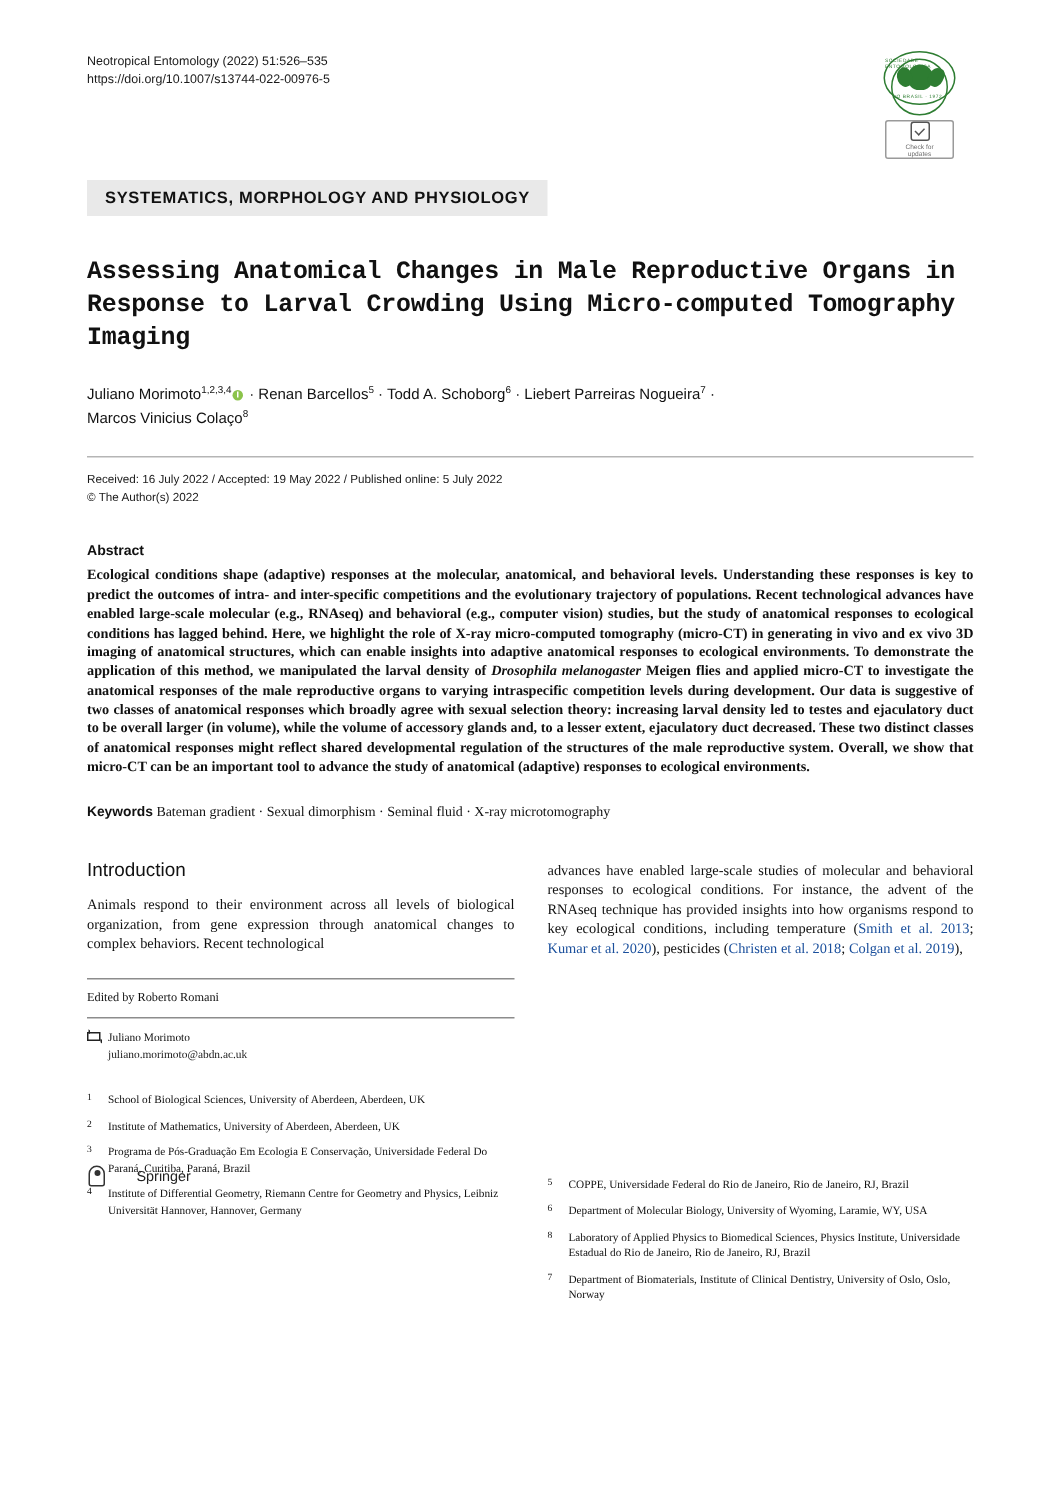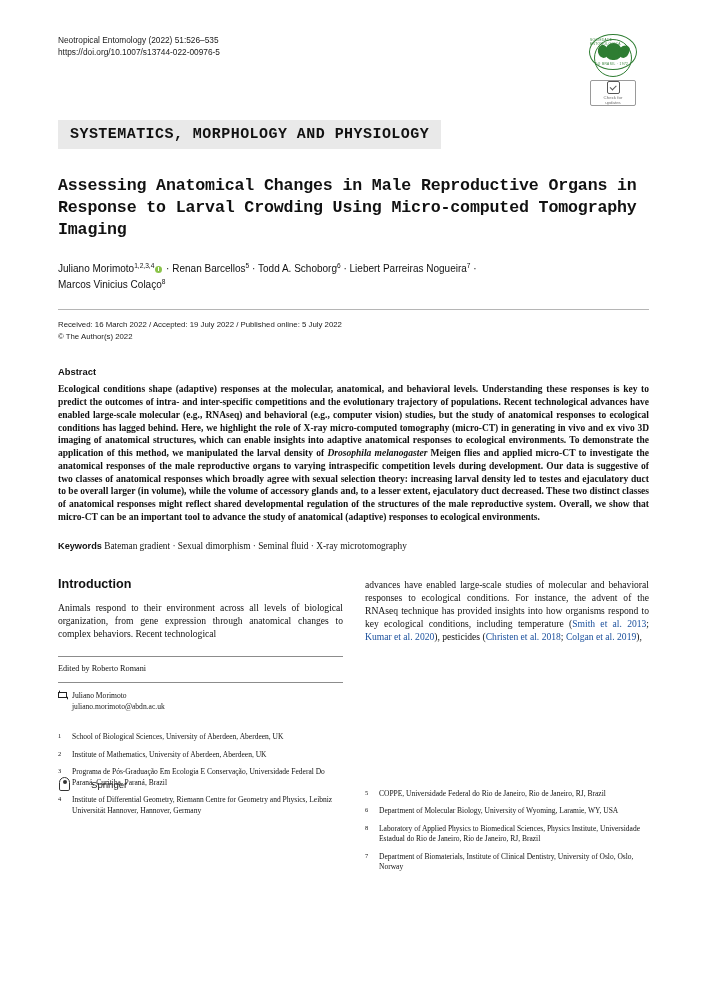--- a/index.html
+++ b/index.html
@@ -134,22 +134,22 @@
     line-height: 1.15;
     text-align: center;
   }
 
   
   .section-banner {
     margin-top: 14px;
     display: inline-block;
     background: #e9e9e9;
     padding: 6px 12px 6px 12px;
-    font-family: Liberation Mono, monospace;
-    font-size: 15px;
+    font-family: Liberation Sans, sans-serif;
+    font-size: 11px;
     font-weight: bold;
     letter-spacing: 0.45px;
     color: #111;
   }
 
   
   .title {
     margin-top: 26px;
     font-family: Liberation Mono, monospace;
     font-size: 16.6px;
@@ -230,21 +230,21 @@
 
   
   .columns {
     margin-top: 26px;
     display: flex;
     gap: 22px;
   }
   .col { width: 285px; }
   .intro-head {
     font-family: "Liberation Sans", sans-serif;
-    font-weight: bold;
+    font-weight: normal;
     font-size: 12.6px;
     color: #111;
     margin-bottom: 10px;
   }
   .body-text {
     font-size: 9.6px;
     line-height: 1.36;
     text-align: justify;
     color: #111;
   }
@@ -390,21 +390,21 @@
   <div class="authors">
     <span>Juliano Morimoto</span><sup>1,2,3,4</sup><span class="orcid"></span> <span>·</span>
     <span>Renan Barcellos</span><sup>5</sup> <span>·</span>
     <span>Todd A. Schoborg</span><sup>6</sup> <span>·</span>
     <span>Liebert Parreiras Nogueira</span><sup>7</sup> <span>·</span><br>
     <span>Marcos Vinicius Colaço</span><sup>8</sup>
   </div>
 
   
   <div class="dates-block">
-    <div>Received: 16 March 2022 / Accepted: 19 July 2022 / Published online: 5 July 2022</div>
+    <div>Received: 16 July 2022 / Accepted: 19 May 2022 / Published online: 5 July 2022</div>
     <div>© The Author(s) 2022</div>
   </div>
 
   
   <div class="abstract-head">Abstract</div>
   <div class="abstract-body">
     <span>Ecological conditions shape (adaptive) responses at the molecular, anatomical, and behavioral levels. Understanding these responses is key to predict the outcomes of intra- and inter-specific competitions and the evolutionary trajectory of populations. Recent technological advances have enabled large-scale molecular (e.g., RNAseq) and behavioral (e.g., computer vision) studies, but the study of anatomical responses to ecological conditions has lagged behind. Here, we highlight the role of X-ray micro-computed tomography (micro-CT) in generating in vivo and ex vivo 3D imaging of anatomical structures, which can enable insights into adaptive anatomical responses to ecological environments. To demonstrate the application of this method, we manipulated the larval density of </span><i>Drosophila melanogaster</i><span> Meigen flies and applied micro-CT to investigate the anatomical responses of the male reproductive organs to varying intraspecific competition levels during development. Our data is suggestive of two classes of anatomical responses which broadly agree with sexual selection theory: increasing larval density led to testes and ejaculatory duct to be overall larger (in volume), while the volume of accessory glands and, to a lesser extent, ejaculatory duct decreased. These two distinct classes of anatomical responses might reflect shared developmental regulation of the structures of the male reproductive system. Overall, we show that micro-CT can be an important tool to advance the study of anatomical (adaptive) responses to ecological environments.</span>
   </div>
 
   

